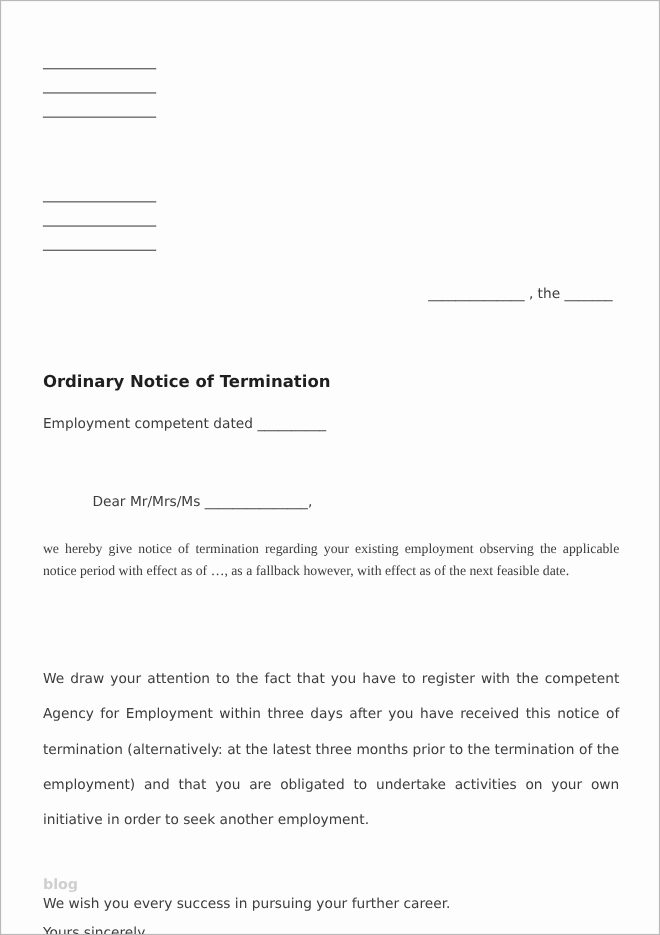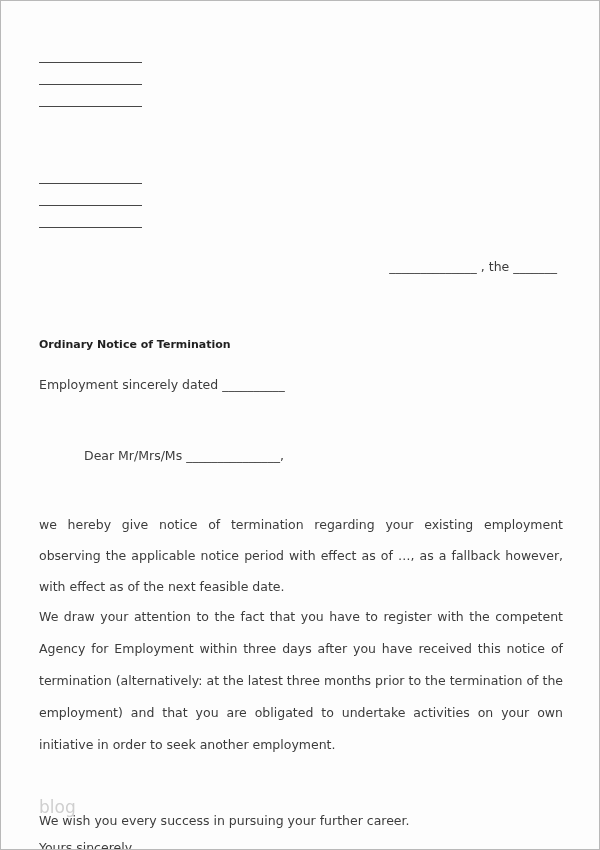--- a/index.html
+++ b/index.html
@@ -32,21 +32,21 @@
     top: 258px;
     text-align: right;
     white-space: pre;
   }
   .heading {
     position: absolute;
     left: 38px;
     top: 337px;
     font-weight: bold;
     color: #1f1f1f;
-    font-size: 11px;
+    font-size: 15px;
     text-align: center;
   }
   .subject {
     position: absolute;
     left: 38px;
     top: 376px;
     white-space: pre;
   }
   .salutation {
     position: absolute;
@@ -55,39 +55,41 @@
     white-space: pre;
     margin-left: 45px;
   }
   .para {
     position: absolute;
     left: 38px;
     width: 524px;
     text-align: justify;
   }
   .para-1 {
-    top: 508px;
-    line-height: 31px;
+    top: 488px;
+    line-height: 20px;
+    font-family: Liberation Serif, serif;
   }
   .para-2 {
     top: 600px;
     line-height: 32px;
   }
   .closing {
     position: absolute;
     left: 38px;
     top: 764px;
     margin-top: 48px;
   }
   .watermark {
     position: absolute;
     left: 38px;
     top: 796px;
-    font-size: 17px;
+    font-size: 13px;
     color: #cfcfcf;
+    font-weight: bold;
   }
   .signoff {
     position: absolute;
     left: 38px;
     top: 839px;
     white-space: pre;
   }
 </style>
 </head>
 <body>
@@ -103,21 +105,21 @@
   <div class="address-group" style="top: 161px;">
     <div class="blank-line"></div>
     <div class="blank-line"></div>
     <div class="blank-line"></div>
   </div>
 
   <div class="date-line">______________ , the _______</div>
 
   <div class="heading">Ordinary Notice of Termination</div>
 
-  <div class="subject">Employment sincerely dated __________</div>
+  <div class="subject">Employment competent dated __________</div>
 
   <div class="salutation">Dear Mr/Mrs/Ms _______________,</div>
 
   <div class="para para-1">we hereby give notice of termination regarding your existing employment observing the applicable notice period with effect as of …, as a fallback however, with effect as of the next feasible date.</div>
 
   <div class="para para-2">We draw your attention to the fact that you have to register with the competent Agency for Employment within three days after you have received this notice of termination (alternatively: at the latest three months prior to the termination of the employment) and that you are obligated to undertake activities on your own initiative in order to seek another employment.</div>
 
   <div class="closing">We wish you every success in pursuing your further career.</div>
 
   <div class="watermark">blog</div>

